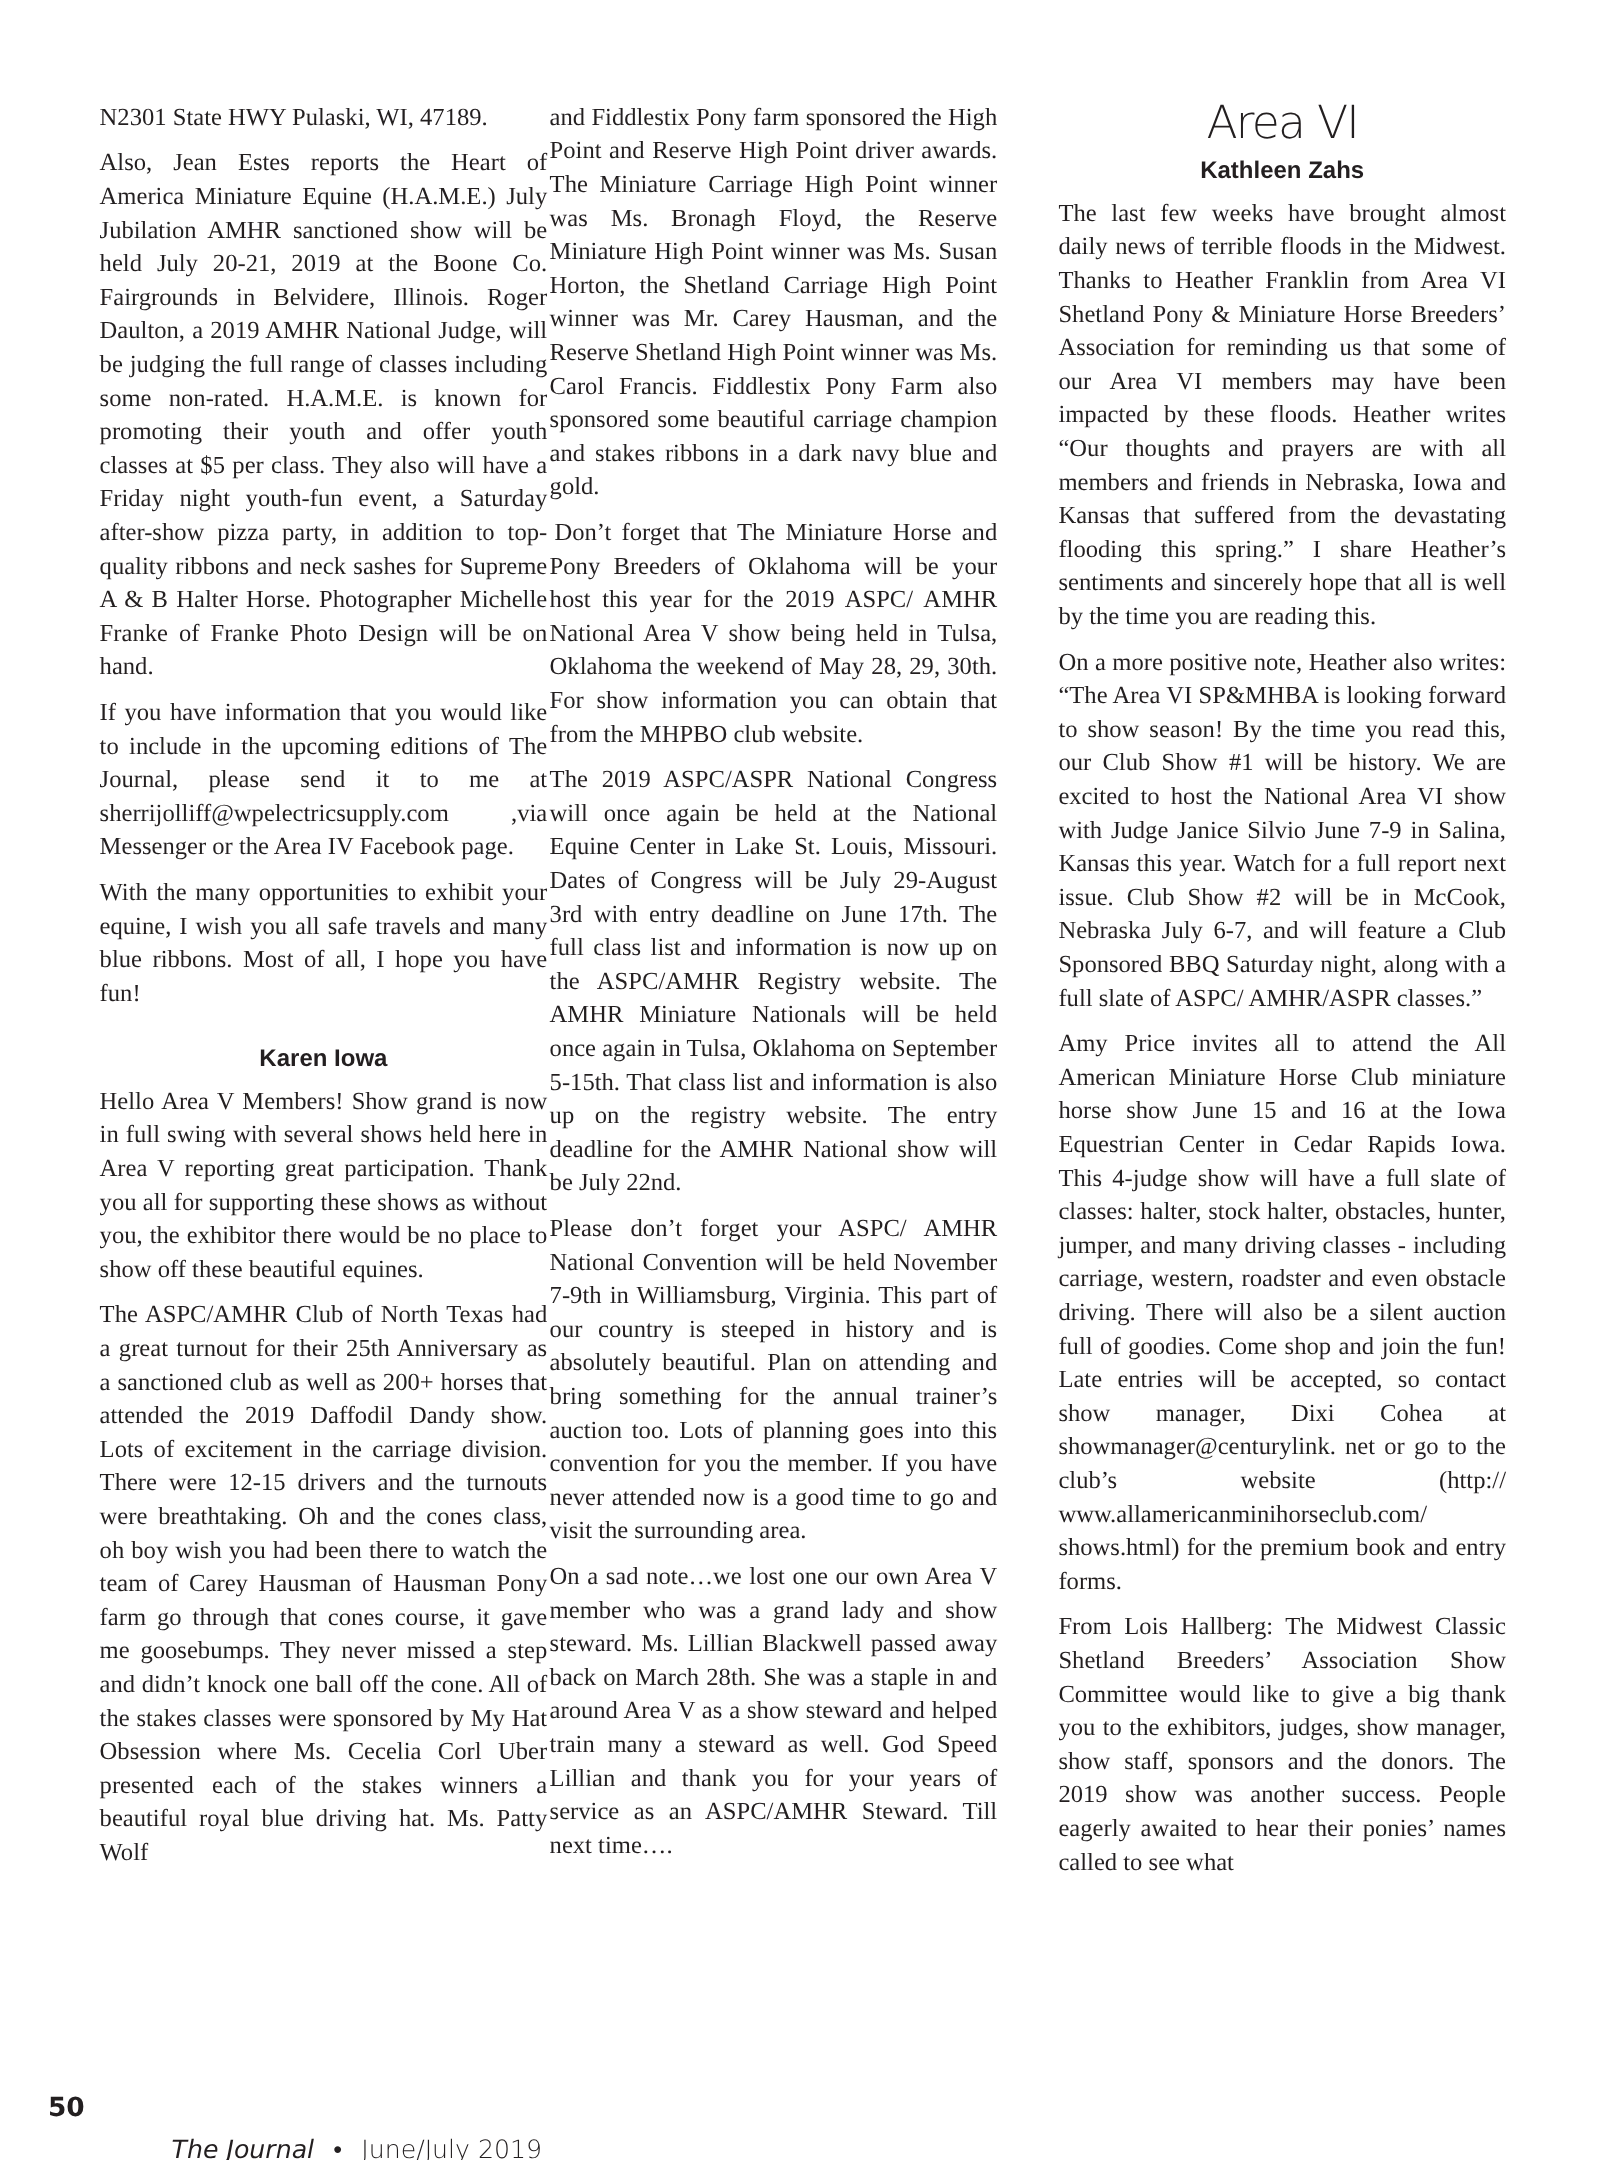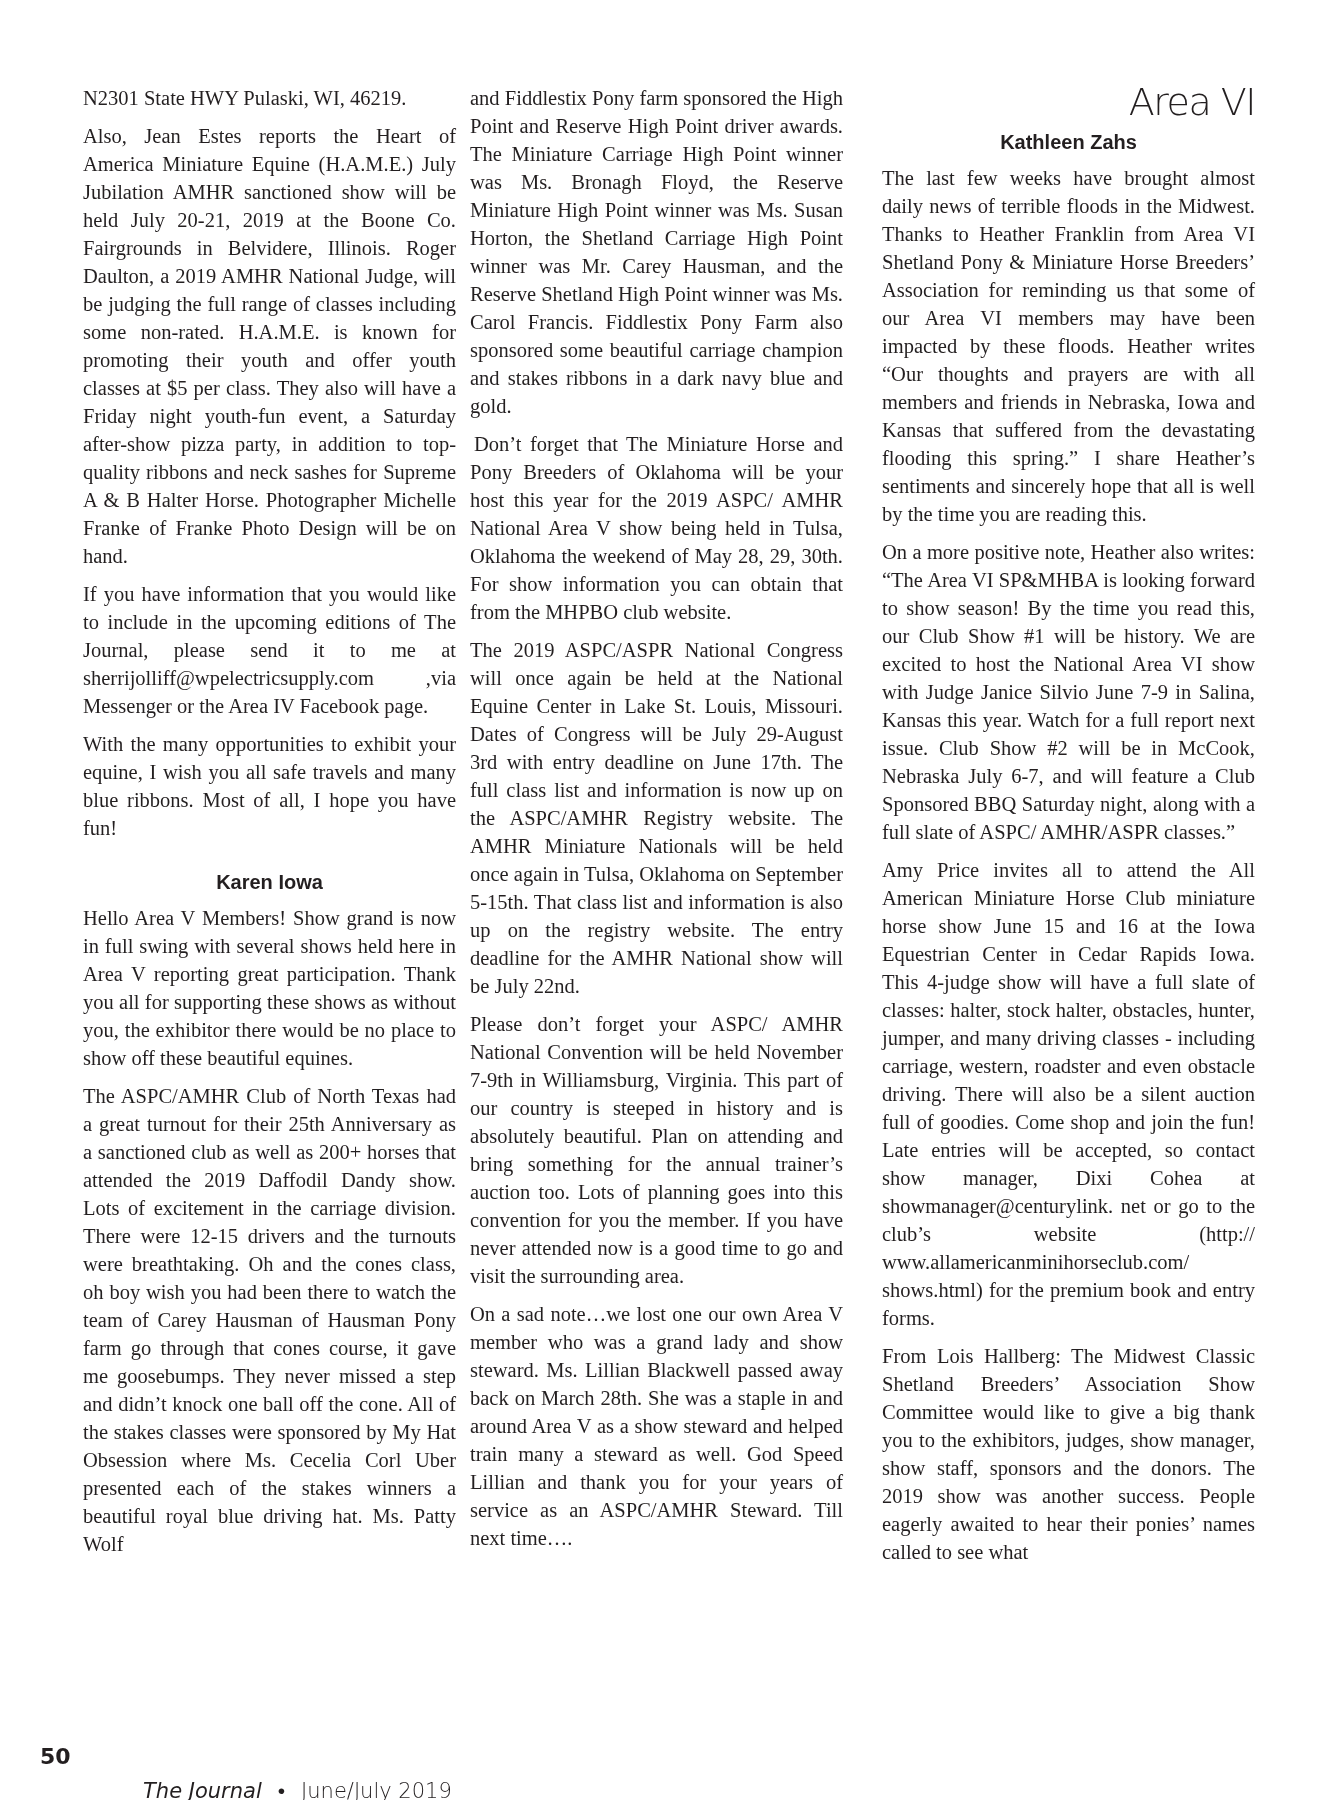--- a/index.html
+++ b/index.html
@@ -5,46 +5,46 @@
   html, body { margin: 0; padding: 0; background: #ffffff; }
   body { width: 1340px; height: 1800px; position: relative; overflow: hidden; color: #231f20; }
   .col {
     position: absolute; top: 84px; width: 373px;
     font-family: "Liberation Serif", "DejaVu Serif", serif;
     font-size: 20.5px; line-height: 28px;
     text-align: justify; hyphens: none;
   }
   .col p { margin: 0 0 10px 0; }
   #col1 { left: 83px; }
-  #col2 { left: 470px; }
+  #col2 { left: 458px; }
   #col3 { left: 882px; top: 80px; }
   .heading {
     font-family: "DejaVu Sans", "Liberation Sans", sans-serif;
     font-weight: 200; font-size: 38px; line-height: 44px;
-    text-align: right; letter-spacing: -1.5px; margin: 0; color: #231f20;
+    text-align: center; letter-spacing: -1.5px; margin: 0; color: #231f20;
   }
   .byline {
     font-family: "Liberation Sans", "DejaVu Sans", sans-serif;
     font-weight: bold; font-size: 20px; line-height: 20px;
     text-align: center; margin: 8px 0 12px 0; color: #231f20;
   }
   .area5-block { margin-top: 30px; }
   .indent { text-indent: 4px; }
   .footer { position: absolute; top: 1744px; left: 0; width: 1268px; height: 30px;
     font-family: "DejaVu Sans", "Liberation Sans", sans-serif; color: #231f20; }
   .page-num { position: absolute; left: 40px; top: 0; font-size: 22px; font-weight: bold; }
   .pub { position: absolute; left: 143px; top: 2px; font-size: 21px; font-weight: 300; margin-top: 33px; }
   .pub-title { font-style: italic; }
   .bullet { margin: 0 16px; }
 </style>
 </head>
 <body>
 
 <div id="col1" class="col">
-  <p>N2301 State HWY Pulaski, WI, 46219.</p>
+  <p>N2301 State HWY Pulaski, WI, 47189.</p>
   <p>Also, Jean Estes reports the Heart of America Miniature Equine (H.A.M.E.) July Jubilation AMHR sanctioned show will be held July 20-21, 2019 at the Boone Co. Fairgrounds in Belvidere, Illinois. Roger Daulton, a 2019 AMHR National Judge, will be judging the full range of classes including some non-rated. H.A.M.E. is known for promoting their youth and offer youth classes at $5 per class.  They also will have a Friday night youth-fun event, a Saturday after-show pizza party, in addition to top-quality ribbons and neck sashes for Supreme A &amp; B Halter Horse. Photographer Michelle Franke of Franke Photo Design will be on hand.</p>
   <p>If you have information that you would like to include in the upcoming editions of The Journal, please send it to me at sherrijolliff@wpelectricsupply.com ,via Messenger or the Area IV Facebook page.</p>
   <p>With the many opportunities to exhibit your equine, I wish you all safe travels and many blue ribbons.  Most of all, I hope you have fun!</p>
   <div class="area5-block">
     <div class="byline">Karen Iowa</div>
     <p>Hello Area V Members! Show grand is now in full swing with several shows held here in Area V reporting great participation. Thank you all for supporting these shows as without you, the exhibitor there would be no place to show off these beautiful equines.</p>
     <p>The ASPC/AMHR Club of North Texas had a great turnout for their 25th Anniversary as a sanctioned club as well as 200+ horses that attended the 2019 Daffodil Dandy show. Lots of excitement in the carriage division. There were 12-15 drivers and the turnouts were breathtaking. Oh and the cones class, oh boy wish you had been there to watch the team of Carey Hausman of Hausman Pony farm go through that cones course, it gave me goosebumps. They never missed a step and didn’t knock one ball off the cone. All of the stakes classes were sponsored by My Hat Obsession where Ms. Cecelia Corl Uber presented each of the stakes winners a beautiful royal blue driving hat. Ms. Patty Wolf</p>
   </div>
 </div>
 

